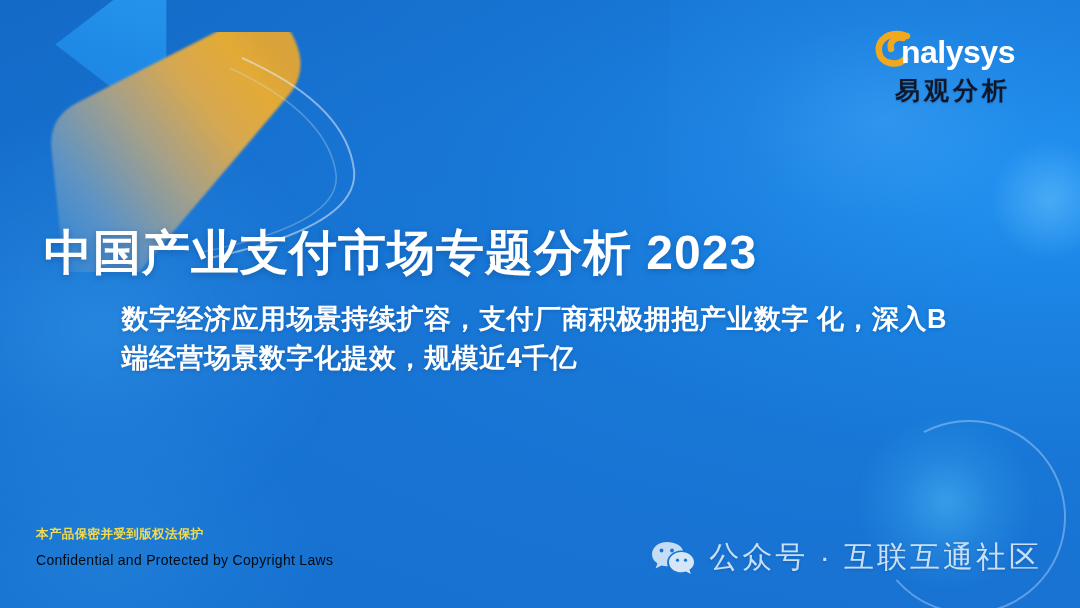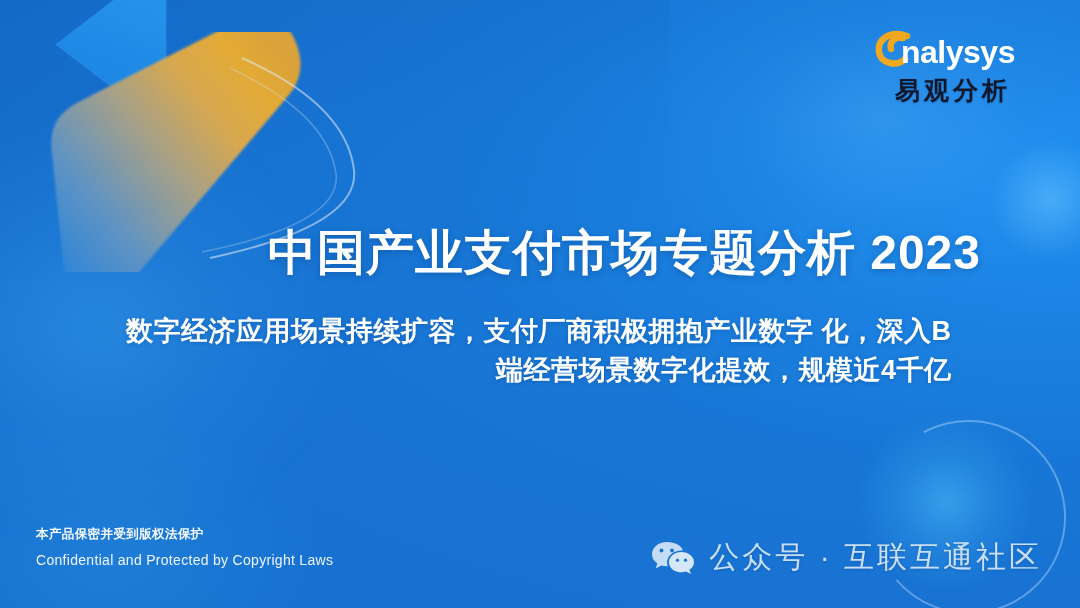--- a/index.html
+++ b/index.html
@@ -102,48 +102,48 @@
   .logo-cn{
     margin-top:2px;
     font-size:25px; font-weight:bold; color:#0f172a;
     letter-spacing:4px;
     text-shadow:0 1px 2px rgba(0,40,90,0.25);
   }
 
   
   .headline-wrap{
     position:absolute; left:0; right:7px; top:226px;
-    text-align:right; z-index:5; padding:0 92px;
+    text-align:left; z-index:5; padding:0 44px;
   }
   .headline{
     font-size:48px; font-weight:bold; color:#ffffff;
     letter-spacing:1px; line-height:1.12;
     text-shadow:0 2px 6px rgba(5,55,115,0.35);
     white-space:nowrap;
   }
   .subhead{
-    margin-top:32px;
+    margin-top:20px;
     font-size:27px; font-weight:bold; color:#ffffff;
     line-height:1.45; letter-spacing:0.5px;
     text-shadow:0 1px 4px rgba(5,55,115,0.30);
     max-width:830px; margin-left:auto; margin-right:auto;
   }
 
   
   .footer{
     position:absolute; left:36px; bottom:40px;
     z-index:5;
   }
   .footer-cn{
-    font-size:12.5px; font-weight:bold; color:#ffffff;
+    font-size:12.5px; font-weight:bold; color:#fde047;
     letter-spacing:0.4px; margin-bottom:9px;
     opacity:0.96;
   }
   .footer-en{
-    font-size:14px; color:#ffffff; letter-spacing:0.3px;
+    font-size:14px; color:#000000; letter-spacing:0.3px;
     opacity:0.92;
   }
 
   
   .watermark{
     position:absolute; right:38px; bottom:30px;
     display:flex; align-items:center; gap:14px;
     z-index:7;
     opacity:0.90;
   }

